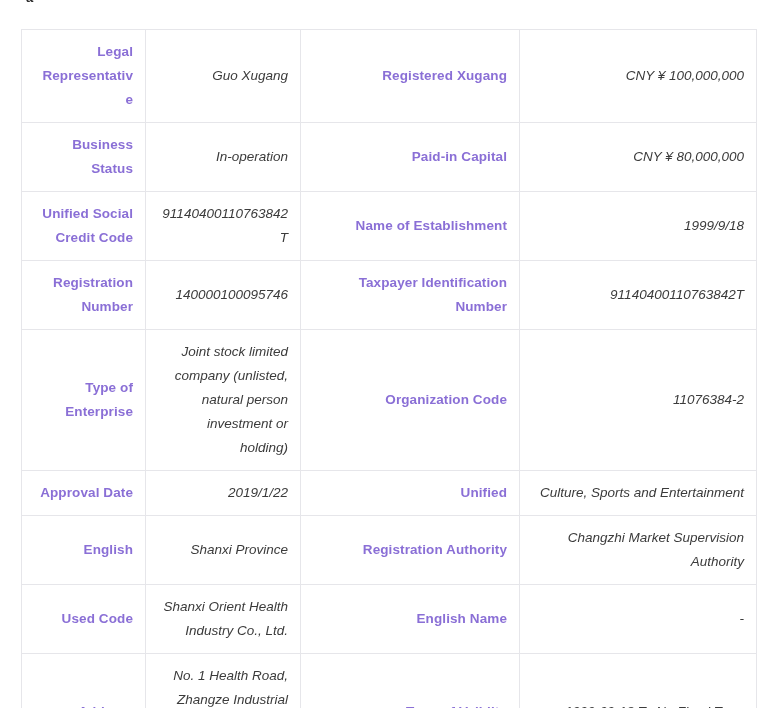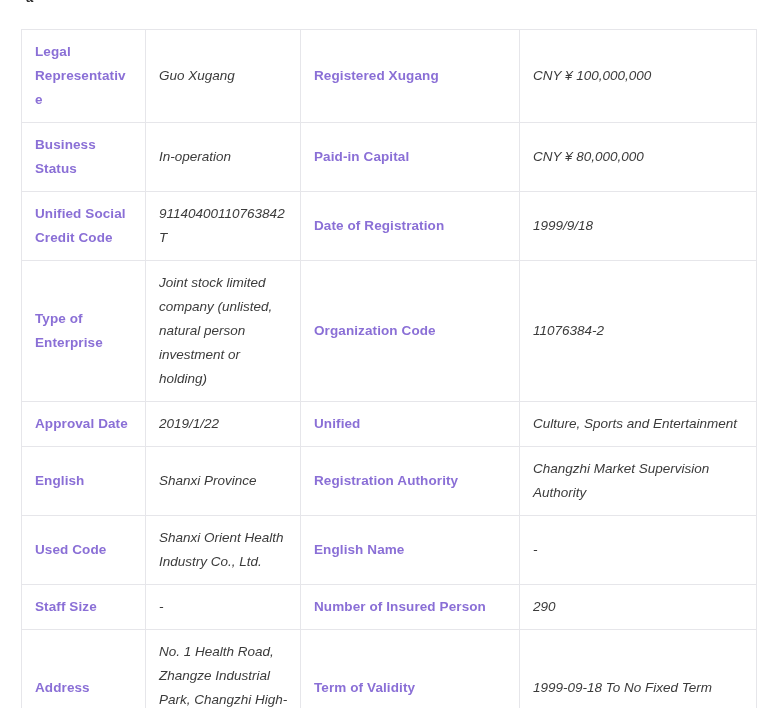--- a/index.html
+++ b/index.html
@@ -48,20 +48,21 @@
   table.info-table col.c4 { width: 237px; }
 
   table.info-table td {
     border: 1px solid #e6e6ea;
     padding: 10px 12px 10px 13px;
     vertical-align: middle;
     font-size: 13.5px;
     line-height: 24px;
     word-wrap: break-word;
     overflow-wrap: break-word;
+    text-align: right;
   }
 
   td.label {
     color: #8a6fd6;
     font-weight: bold;
     letter-spacing: 0.1px;
   }
 
   td.value {
     color: #3b3b3b;
@@ -94,24 +95,30 @@
       <tr>
         <td class="label">Business Status</td>
         <td class="value">In-operation</td>
         <td class="label">Paid-in Capital</td>
         <td class="value">CNY ¥ 80,000,000</td>
       </tr>
 
       <tr>
         <td class="label">Unified Social Credit Code</td>
         <td class="value">91140400110763842T</td>
-        <td class="label">Date of Registration</td>
+        <td class="label">Name of Establishment</td>
         <td class="value">1999/9/18</td>
       </tr>
 
+      <tr>
+        <td class="label">Registration Number</td>
+        <td class="value">140000100095746</td>
+        <td class="label">Taxpayer Identification Number</td>
+        <td class="value">91140400110763842T</td>
+      </tr>
 
       <tr>
         <td class="label">Type of Enterprise</td>
         <td class="value">Joint stock limited company (unlisted, natural person investment or holding)</td>
         <td class="label">Organization Code</td>
         <td class="value">11076384-2</td>
       </tr>
 
       <tr>
         <td class="label">Approval Date</td>
@@ -127,26 +134,20 @@
         <td class="value">Changzhi Market Supervision Authority</td>
       </tr>
 
       <tr>
         <td class="label">Used Code</td>
         <td class="value">Shanxi Orient Health Industry Co., Ltd.</td>
         <td class="label">English Name</td>
         <td class="value">-</td>
       </tr>
 
-      <tr>
-        <td class="label">Staff Size</td>
-        <td class="value">-</td>
-        <td class="label">Number of Insured Person</td>
-        <td class="value">290</td>
-      </tr>
 
       <tr>
         <td class="label">Address</td>
         <td class="value">No. 1 Health Road, Zhangze Industrial Park, Changzhi High-tech Zone</td>
         <td class="label">Term of Validity</td>
         <td class="value">1999-09-18 To No Fixed Term</td>
       </tr>
 
     </tbody>
   </table>

